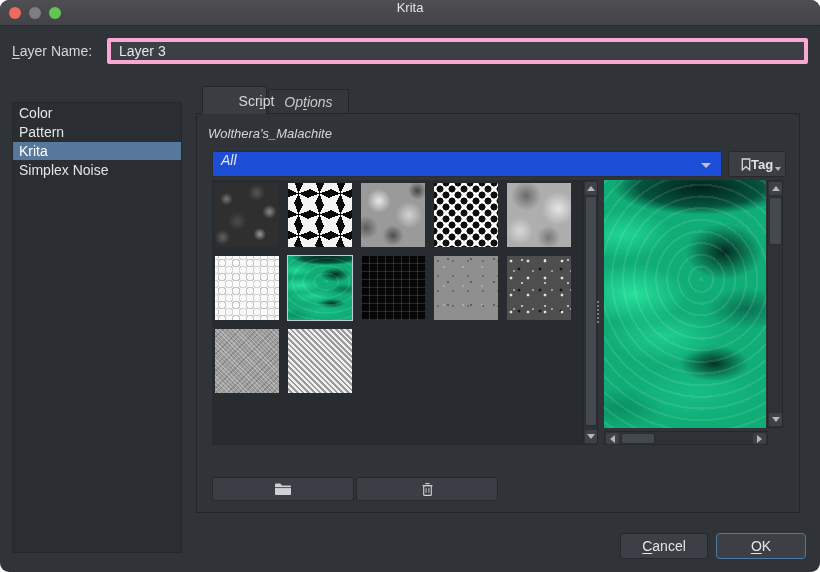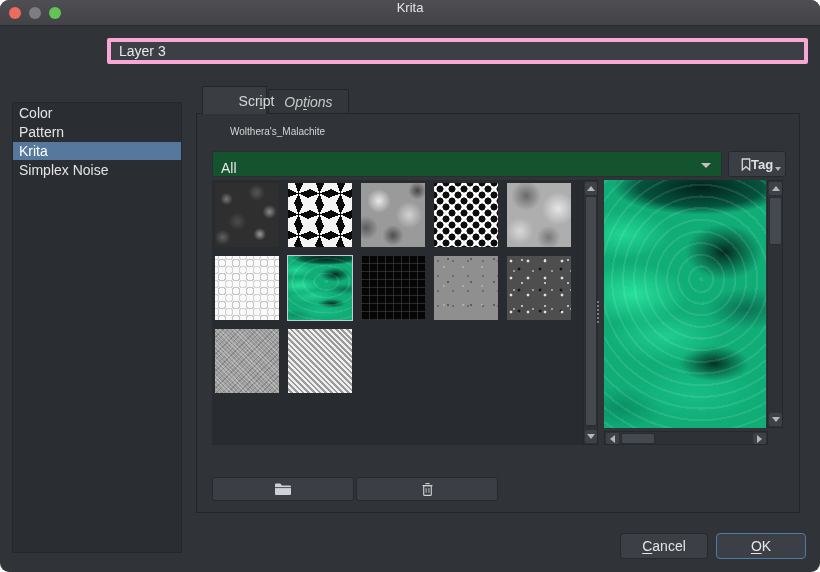--- a/index.html
+++ b/index.html
@@ -63,29 +63,29 @@
   .tab {
     position: absolute; display: flex; align-items: center; justify-content: center;
     border: 1px solid #222529; border-bottom: none;
     border-radius: 2px 2px 0 0; color: #d8d8d8; font-size: 14px;
   }
   .tab.active { left: 202px; top: 86px; width: 65px; height: 28px; background: #3a3e43; z-index: 2; padding-left: 44px; }
   .tab.inactive { left: 268px; top: 89px; width: 81px; height: 24px; background: #33363a; color: #c9c9c9; font-style: italic; }
   u { text-underline-offset: 2px; }
 
   .resource-name {
-    position: absolute; left: 230px; top: 126px; height: 20px;
-    color: #d6d6d6; font-size: 10px;
+    position: absolute; left: 208px; top: 126px; height: 20px;
+    color: #d6d6d6; font-size: 13px; font-style: italic;
   }
 
   
   .combo {
     position: absolute; left: 212px; top: 151px; width: 510px; height: 26px;
-    background: #14532d; border: 1px solid #2a2d31; border-radius: 2px;
-    display: flex; align-items: flex-end; padding: 0 8px; color: #e6e6e6;
+    background: #1d4ed8; border: 1px solid #2a2d31; border-radius: 2px;
+    display: flex; align-items: flex-start; padding: 0 8px; color: #e6e6e6; font-style: italic;
   }
   .combo-arrow {
     position: absolute; right: 10px; top: 11px;
     width: 0; height: 0; border-left: 5px solid transparent;
     border-right: 5px solid transparent; border-top: 5px solid #c2c2c2;
   }
   .tag-btn {
     position: absolute; left: 728px; top: 151px; width: 58px; height: 26px;
     background: #3b3f45; border: 1px solid #26292c; border-radius: 3px;
     display: flex; align-items: center; justify-content: center; 
@@ -237,20 +237,21 @@
 
   <div class="titlebar">
     <div class="traffic">
       <span class="tl tl-close"></span>
       <span class="tl tl-min"></span>
       <span class="tl tl-zoom"></span>
     </div>
     <span>Krita</span>
   </div>
 
+  <span class="layer-label"><u>L</u>ayer Name:</span>
   <input class="layer-input" type="text" value="Layer 3" style="">
 
   <div class="gen-list">
       <div class="list-item">Color</div>
       <div class="list-item">Pattern</div>
       <div class="list-item selected">Krita</div>
       <div class="list-item">Simplex Noise</div>
     </div>
 
   <div class="tab active">Scr<u>i</u>pt</div>

